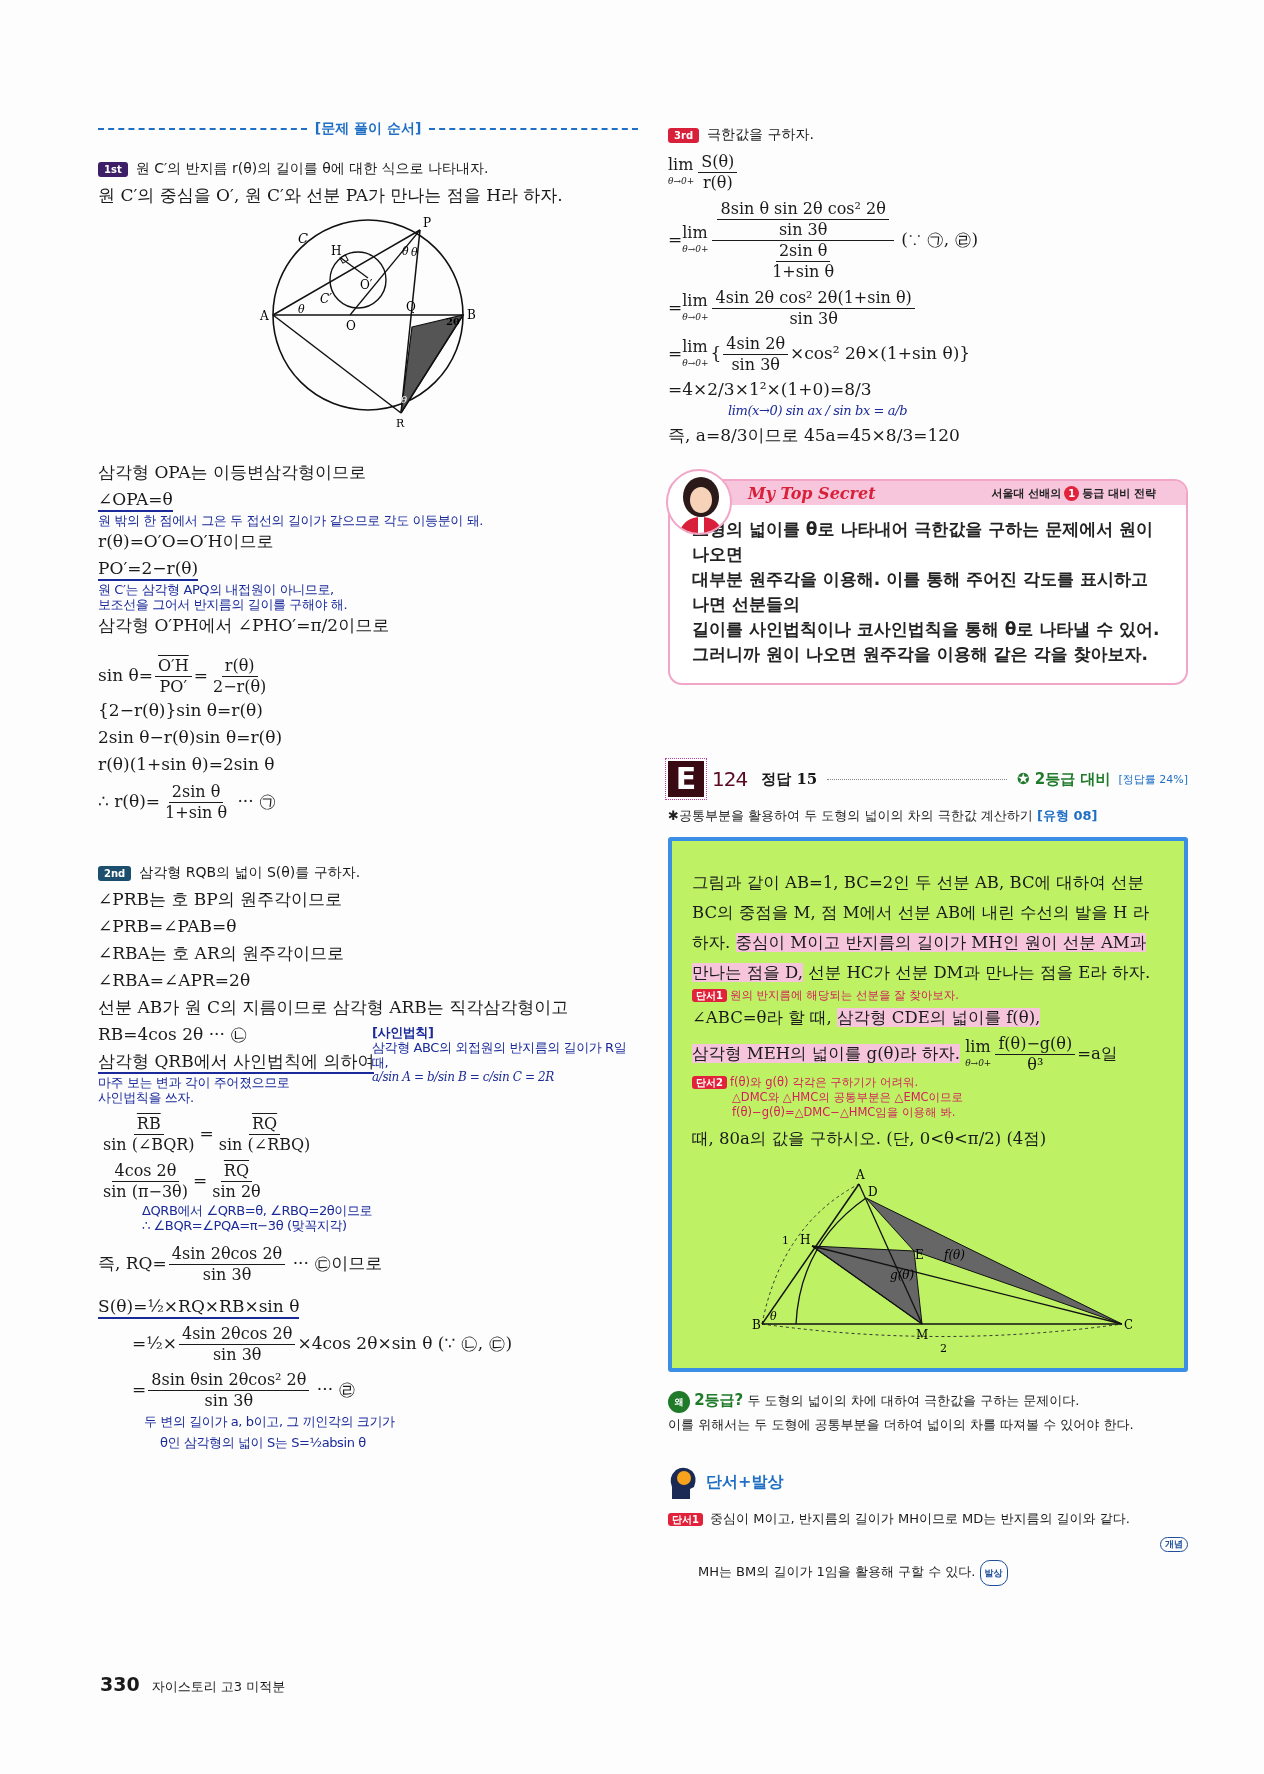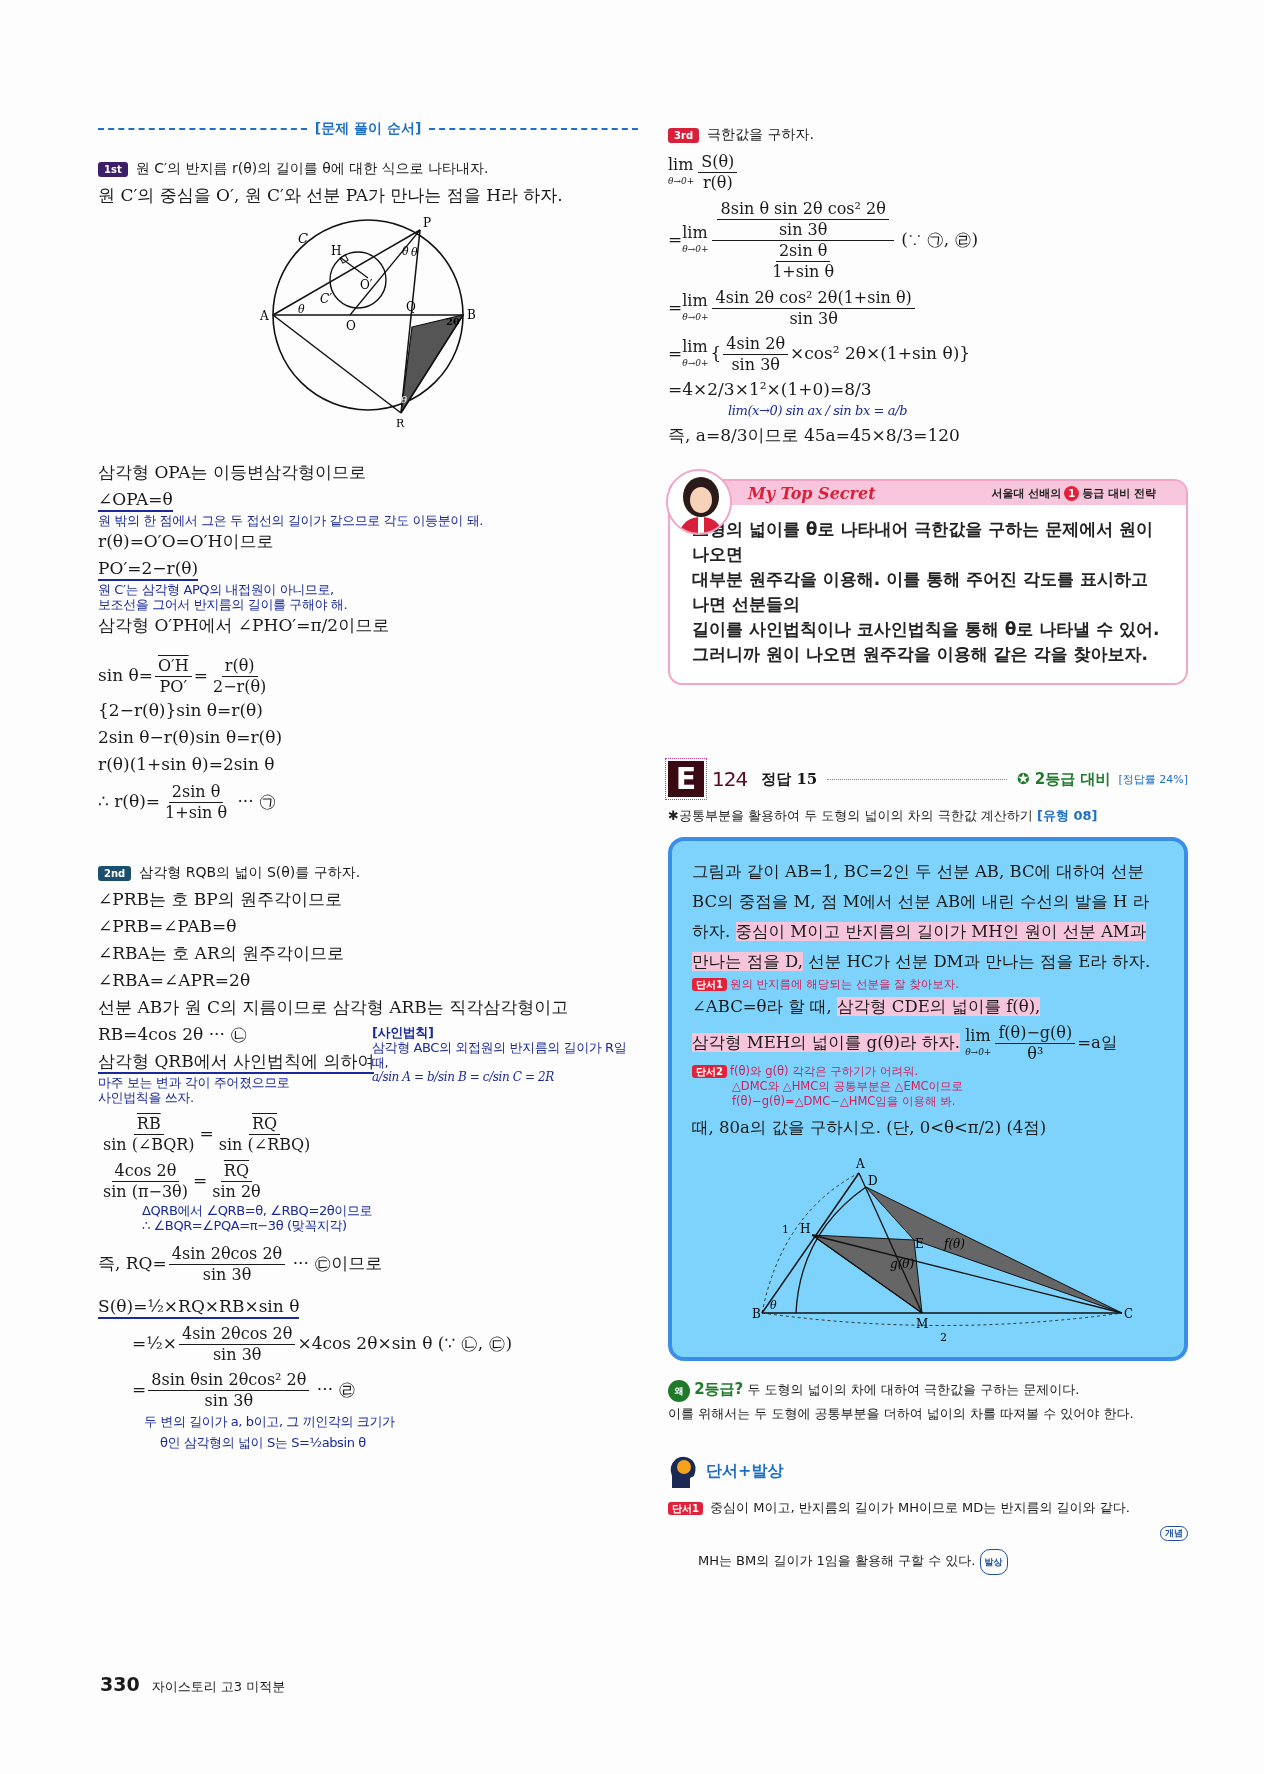--- a/index.html
+++ b/index.html
@@ -33,21 +33,21 @@
   .e-head{margin-top:76px;display:flex;align-items:center}
   .e-box{width:36px;height:36px;background:#3a0a12;color:#fff;font-family:"DejaVu Sans",sans-serif;font-weight:bold;font-size:30px;line-height:36px;text-align:center;outline:1px dotted #c040a0;outline-offset:2px}
   .e-num{font-family:"DejaVu Sans",sans-serif;font-size:20px;color:#5c0a22;margin-left:8px;letter-spacing:-1px}
   .e-ans{font-family:"DejaVu Sans",sans-serif;font-weight:bold;font-size:15px;margin-left:14px}
   .e-ans b{font-family:"DejaVu Serif",serif}
   .e-dots{flex:1;border-top:1px dotted #888;margin:0 10px}
   .e-grade{color:#1f7a2a;font-family:"DejaVu Sans",sans-serif;font-weight:bold;font-size:15px}
   .e-rate{color:#1f6fc4;font-family:"DejaVu Sans",sans-serif;font-size:11px;margin-left:8px}
   .e-type{font-family:"DejaVu Sans",sans-serif;font-size:13px;margin-top:10px;color:#222}
   .e-type .t{color:#1f6fc4;font-weight:bold}
-  .problem{margin-top:12px;border:4px solid #3a8ee6;border-radius:16px;padding:16px 18px 10px 20px;background:#7dd3fc}
+  .problem{margin-top:12px;border:4px solid #3a8ee6;border-radius:3px;padding:27px 18px 10px 20px;background:#bef264}
   .p-line{font-size:16.5px;line-height:30px;white-space:nowrap}
   .hl{background:#f6c5dc}
   .hint{font-family:"DejaVu Sans",sans-serif;color:#d41e5a;font-size:11.5px;line-height:15px}
   .hbadge{background:#e2223a;color:#fff;font-weight:bold;font-size:10px;padding:1px 4px;border-radius:3px;margin-right:3px}
   .fig2{width:380px;height:190px;margin:10px 0 0 60px}
   .why{margin-top:16px;font-family:"DejaVu Sans",sans-serif;font-size:13px;line-height:24px}
   .why .ic{display:inline-block;background:#1f7a2a;color:#fff;border-radius:50%;width:22px;height:22px;text-align:center;line-height:22px;font-size:9px;font-weight:bold}
   .why .g{color:#1f7a2a;font-weight:bold;font-size:15px}
   .idea{margin-top:28px;font-family:"DejaVu Sans",sans-serif}
   .idea-title{display:flex;align-items:center;gap:8px;color:#1f6fc4;font-weight:bold;font-size:16px}

